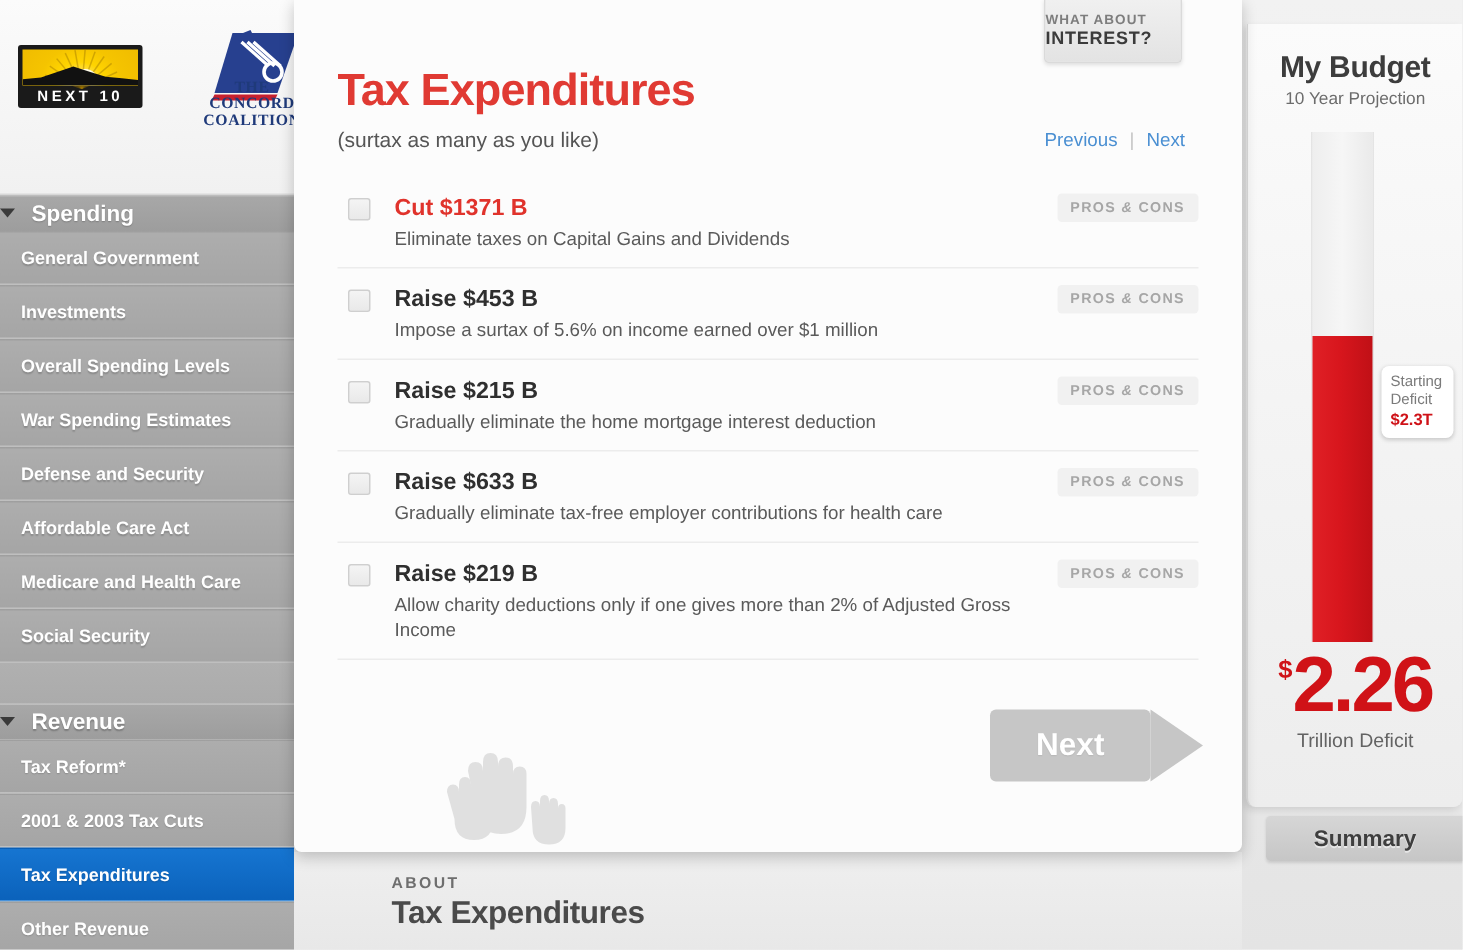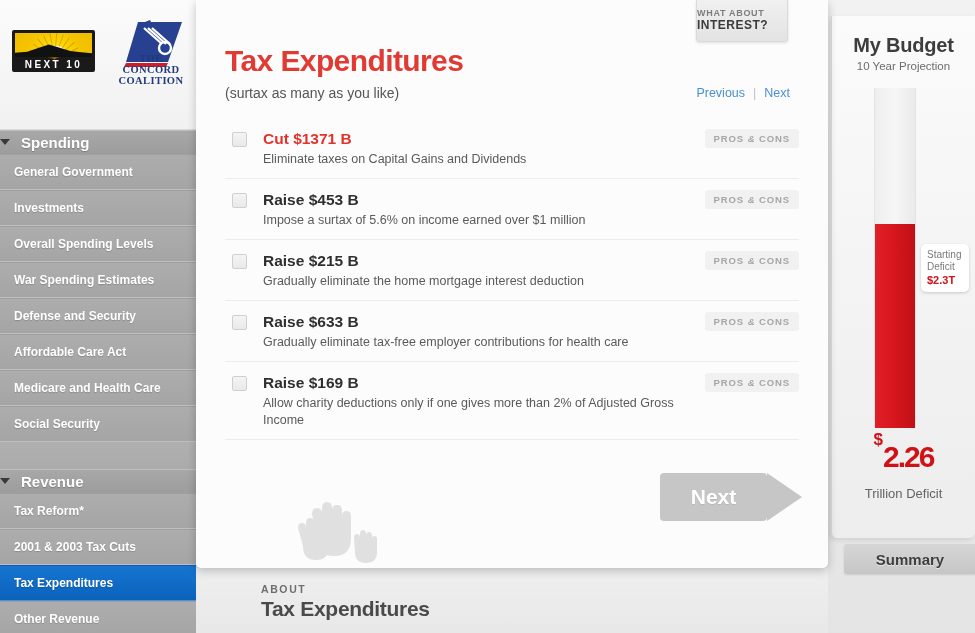--- a/index.html
+++ b/index.html
@@ -61,21 +61,21 @@
   }
   .logo-next10 .wordmark {
     position: absolute; left: 0; right: 0; bottom: 2px;
     text-align: center;
     color: #fff;
     font-size: 10px; font-weight: bold;
     letter-spacing: 2.4px;
     font-family: "Liberation Sans", sans-serif;
   }
   .logo-concord {
-    position: absolute; left: 110px; top: 18px;
+    position: absolute; left: 127px; top: 18px;
     width: 82px; height: 70px;
   }
   .logo-concord .cc-text {
     position: absolute; left: 0; right: 0; bottom: 2px;
     text-align: center;
     color: #1f3a7a;
     font-family: "Liberation Serif", serif;
     font-size: 10.5px;
     font-weight: bold;
     letter-spacing: 0.4px;
@@ -187,21 +187,21 @@
     text-align: center;
     color: #d01217;
     font-weight: bold;
     line-height: 1;
   }
   .big-deficit .dollar {
     font-size: 17px;
     vertical-align: 22px;
   }
   .big-deficit .amount {
-    font-size: 30px;
+    font-size: 52px;
     letter-spacing: -2px;
   }
   .deficit-label {
     position: absolute; left: 0; right: 0; top: 470px;
     text-align: center;
     color: #636363;
     font-size: 13px;
   }
   .summary-btn {
     position: absolute; left: 17px; top: 528px;
@@ -486,21 +486,21 @@
         <div class="opt-desc">Gradually eliminate tax-free employer contributions for health care</div>
         <div class="pros-cons">
           <span>PROS</span>
           <span class="amp">&amp;</span>
           <span>CONS</span>
         </div>
       </div>
 
       <div class="opt-row">
         <div class="opt-check"></div>
-        <div class="opt-amount">Raise $169 B</div>
+        <div class="opt-amount">Raise $219 B</div>
         <div class="opt-desc">Allow charity deductions only if one gives more than 2% of Adjusted Gross Income</div>
         <div class="pros-cons">
           <span>PROS</span>
           <span class="amp">&amp;</span>
           <span>CONS</span>
         </div>
       </div>
 
     </div>
 

